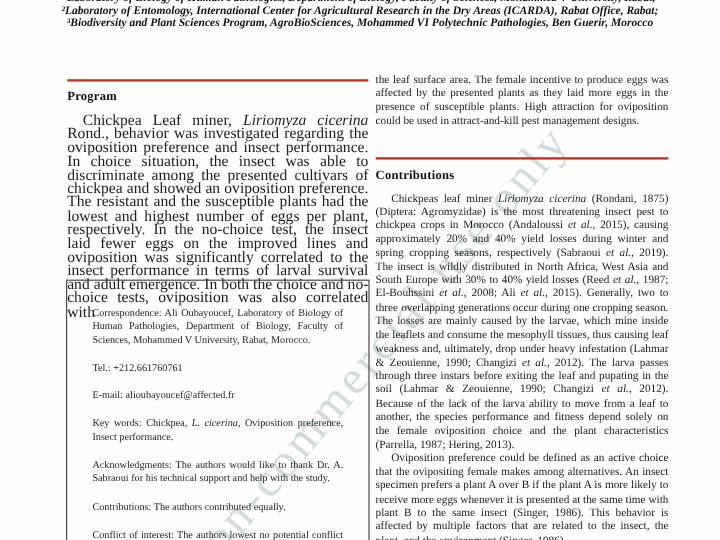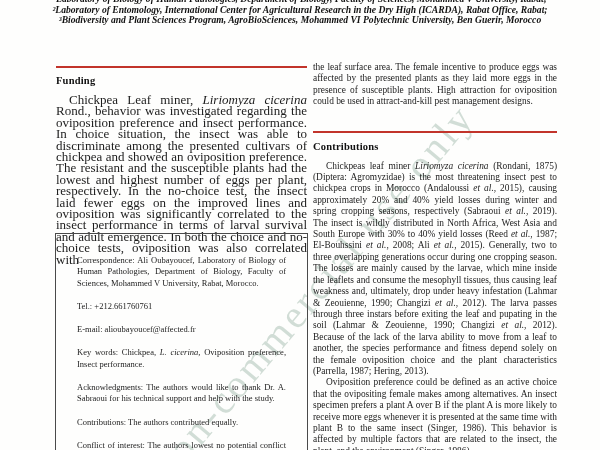--- a/index.html
+++ b/index.html
@@ -69,27 +69,27 @@
 </style>
 </head>
 <body>
 
 <div class="page">
 
   <div class="watermark">Non-commercial use only</div>
 
   <header class="affiliations">
     <div class="aff-line">¹Laboratory of Biology of Human Pathologies, Department of Biology, Faculty of Sciences, Mohammed V University, Rabat;</div>
-    <div class="aff-line">²Laboratory of Entomology, International Center for Agricultural Research in the Dry High (ICARDA), Rabat Office, Rabat;</div>
-    <div class="aff-line">³Biodiversity and Plant Sciences Program, AgroBioSciences, Mohammed VI Polytechnic University, Ben Guerir, Morocco</div>
+    <div class="aff-line">²Laboratory of Entomology, International Center for Agricultural Research in the Dry Areas (ICARDA), Rabat Office, Rabat;</div>
+    <div class="aff-line">³Biodiversity and Plant Sciences Program, AgroBioSciences, Mohammed VI Polytechnic Pathologies, Ben Guerir, Morocco</div>
   </header>
 
   <section class="col-left">
     <hr class="rule" style="background: rgb(194, 52, 43);">
-    <h2 class="sect">Funding</h2>
+    <h2 class="sect">Program</h2>
     <p class="body-text indent">Chickpea Leaf miner, <i>Liriomyza cicerina</i> Rond., behavior was investigated regarding the oviposition preference and insect performance. In choice situation, the insect was able to discriminate among the presented cultivars of chickpea and showed an oviposition preference. The resistant and the susceptible plants had the lowest and highest number of eggs per plant, respectively. In the no-choice test, the insect laid fewer eggs on the improved lines and oviposition was significantly correlated to the insect performance in terms of larval survival and adult emergence. In both the choice and no-choice tests, oviposition was also correlated with</p>
   </section>
 
   <aside class="corr-box">
     <p>Correspondence: Ali Oubayoucef, Laboratory of Biology of Human Pathologies, Department of Biology, Faculty of Sciences, Mohammed V University, Rabat, Morocco.</p>
     <p>Tel.: +212.661760761</p>
     <p>E-mail: alioubayoucef@affected.fr</p>
     <p class="gap">Key words: Chickpea, <i>L. cicerina</i>, Oviposition preference, Insect performance.</p>
     <p class="gap">Acknowledgments: The authors would like to thank Dr. A. Sabraoui for his technical support and help with the study.</p>
     <p class="gap">Contributions: The authors contributed equally.</p>

